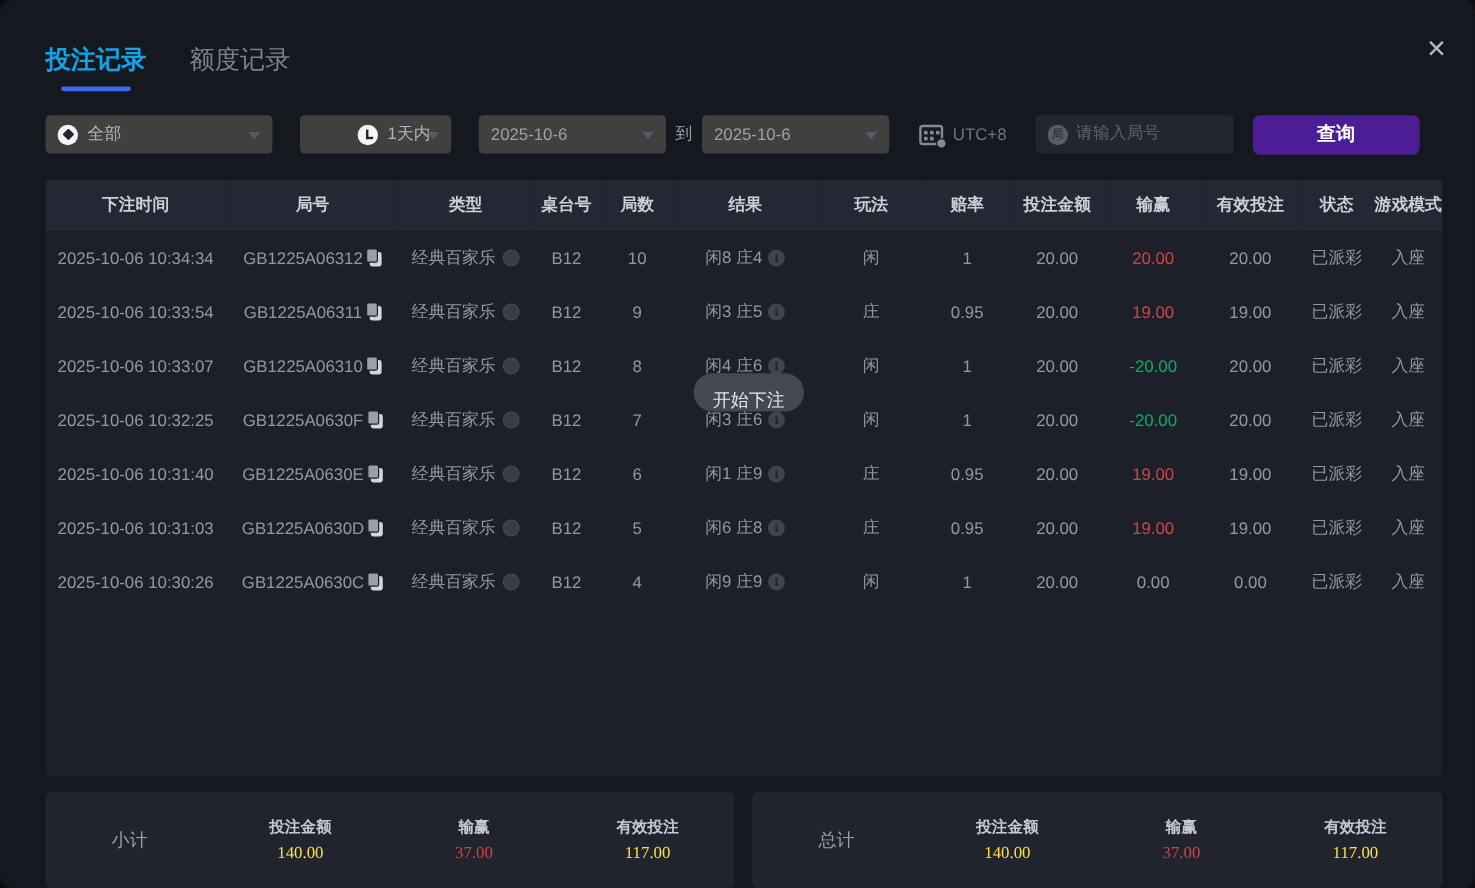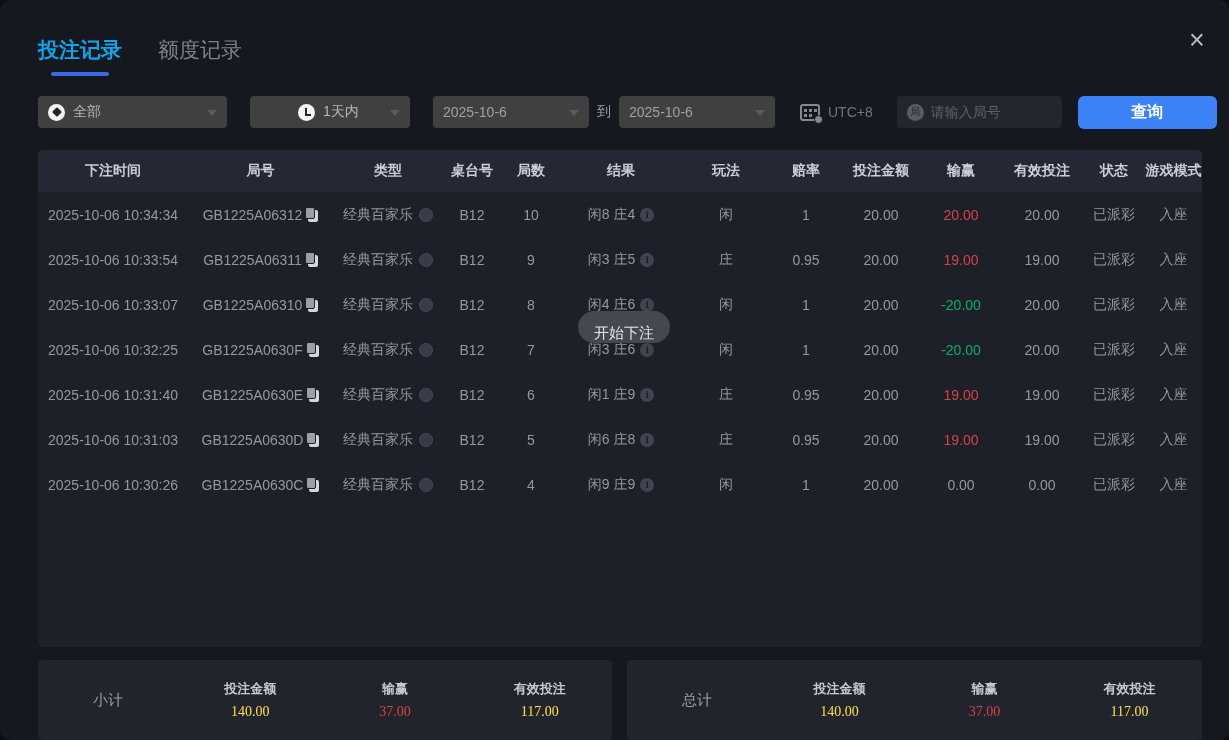--- a/index.html
+++ b/index.html
@@ -30,21 +30,21 @@
   .sel {
     height:32px; background:#404040; border-radius:4px; display:flex; align-items:center;
     padding:0 10px; font-size:14px; color:#b2b6bd; cursor:pointer; position:relative;
   }
   .sel .caret {
     position:absolute; right:10px; top:50%; margin-top:-2px;
     width:0; height:0; border-left:5px solid transparent; border-right:5px solid transparent;
     border-top:6px solid #565b66;
   }
   .sel-game { width:189px; }
-  .sel-time { width:160px; margin-left:23px;padding-left:48px; }
+  .sel-time { width:126px; margin-left:23px;padding-left:48px; }
   .sel-date { width:156px; color:#9ca0a8; }
   .sel-date1 { margin-left:23px; }
   .to-label { margin:0 8px; font-size:14px; color:#9ca0a8; }
 
   .chip-icon { width:17px; height:17px; border-radius:50%; background:#f4f5f6; position:relative; margin-right:8px; flex:0 0 auto; }
   .chip-icon::after { content:""; position:absolute; left:50%; top:50%; width:7px; height:7px;
     transform:translate(-50%,-50%) rotate(45deg); background:#23262e; border-radius:1px; }
   .clock-icon { width:17px; height:17px; border-radius:50%; background:#f4f5f6; position:relative; margin-right:8px; flex:0 0 auto; }
   .clock-icon::after { content:""; position:absolute; left:7px; top:4px; width:4px; height:6px;
     border-left:2px solid #23262e; border-bottom:2px solid #23262e; }
@@ -58,26 +58,26 @@
   .tz-label { font-size:14px; color:#70757f; }
 
   .search-box {
     margin-left:24px; width:165px; height:32px; background:#23262e; border-radius:4px;
     display:flex; align-items:center; padding:0 10px;
   }
   .round-icon { width:17px; height:17px; border-radius:50%; background:#575c66; color:#23262e;
     font-size:10px; display:flex; align-items:center; justify-content:center; margin-right:7px; flex:0 0 auto; }
   .search-box input {
     background:transparent; border:none; outline:none; width:100%;
-    font-family:Liberation Sans, sans-serif; font-size:14px; color:#b2b6bd;
+    font-family:Liberation Serif, serif; font-size:14px; color:#b2b6bd;
   }
   .search-box input::placeholder { color:#5d626c; }
 
   .query-btn {
-    margin-left:16px; width:139px; height:33px; background:#3b82f6; border:none; border-radius:6px;
+    margin-left:16px; width:139px; height:33px; background:#4c1d95; border:none; border-radius:6px;
     color:#ffffff; font-size:16px; font-weight:bold; font-family:inherit; cursor:pointer;
   }
 
   
   .table-panel { position:absolute; top:150px; left:38px; width:1164px; height:497px;
     background:#1d2029; border-radius:4px; overflow:hidden; }
   table.bet-table { width:100%; border-collapse:collapse; table-layout:fixed; }
   .bet-table thead tr { height:42px; background:#242834; }
   .bet-table th { font-size:14px; font-weight:bold; color:#ccd0d6; text-align:center; }
   .bet-table tbody tr { height:45px; }

